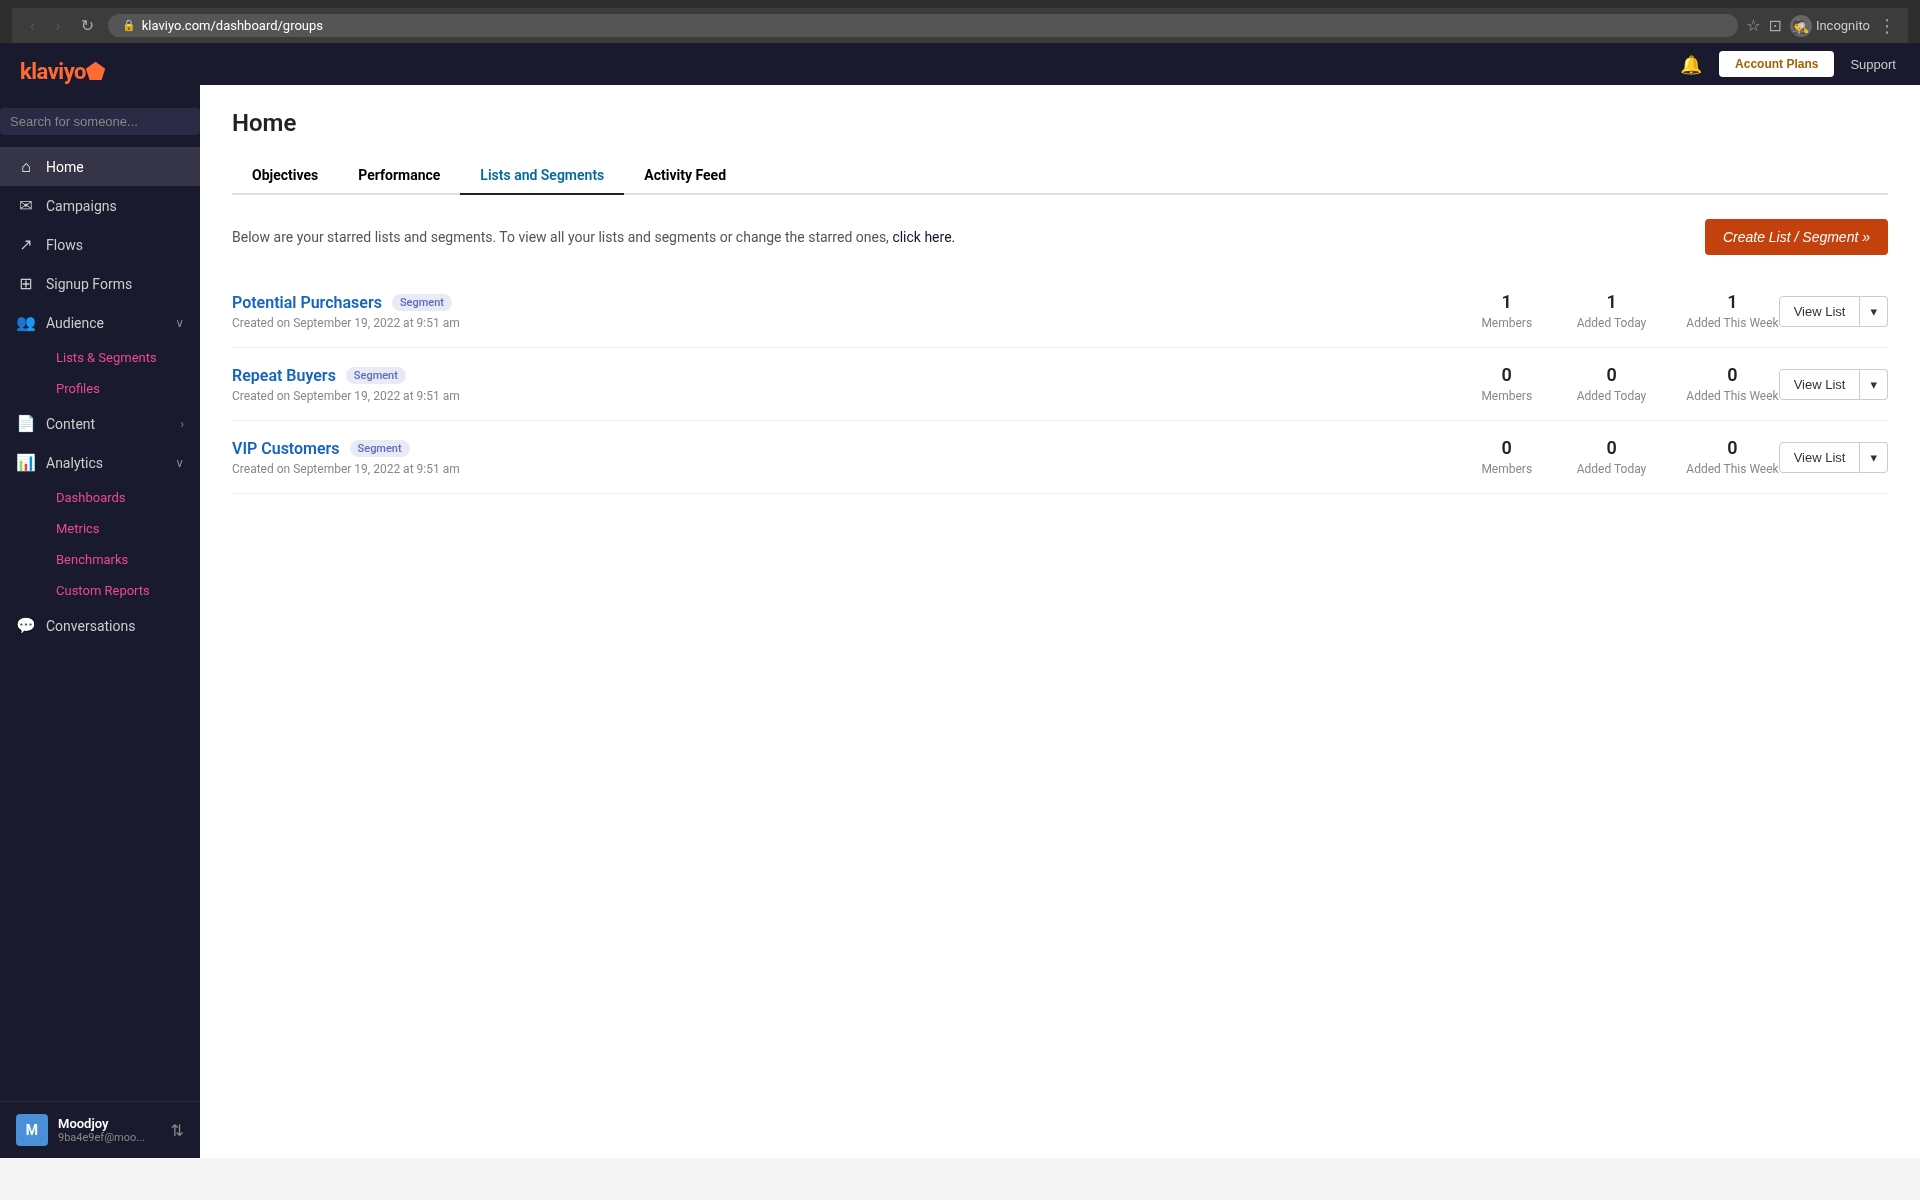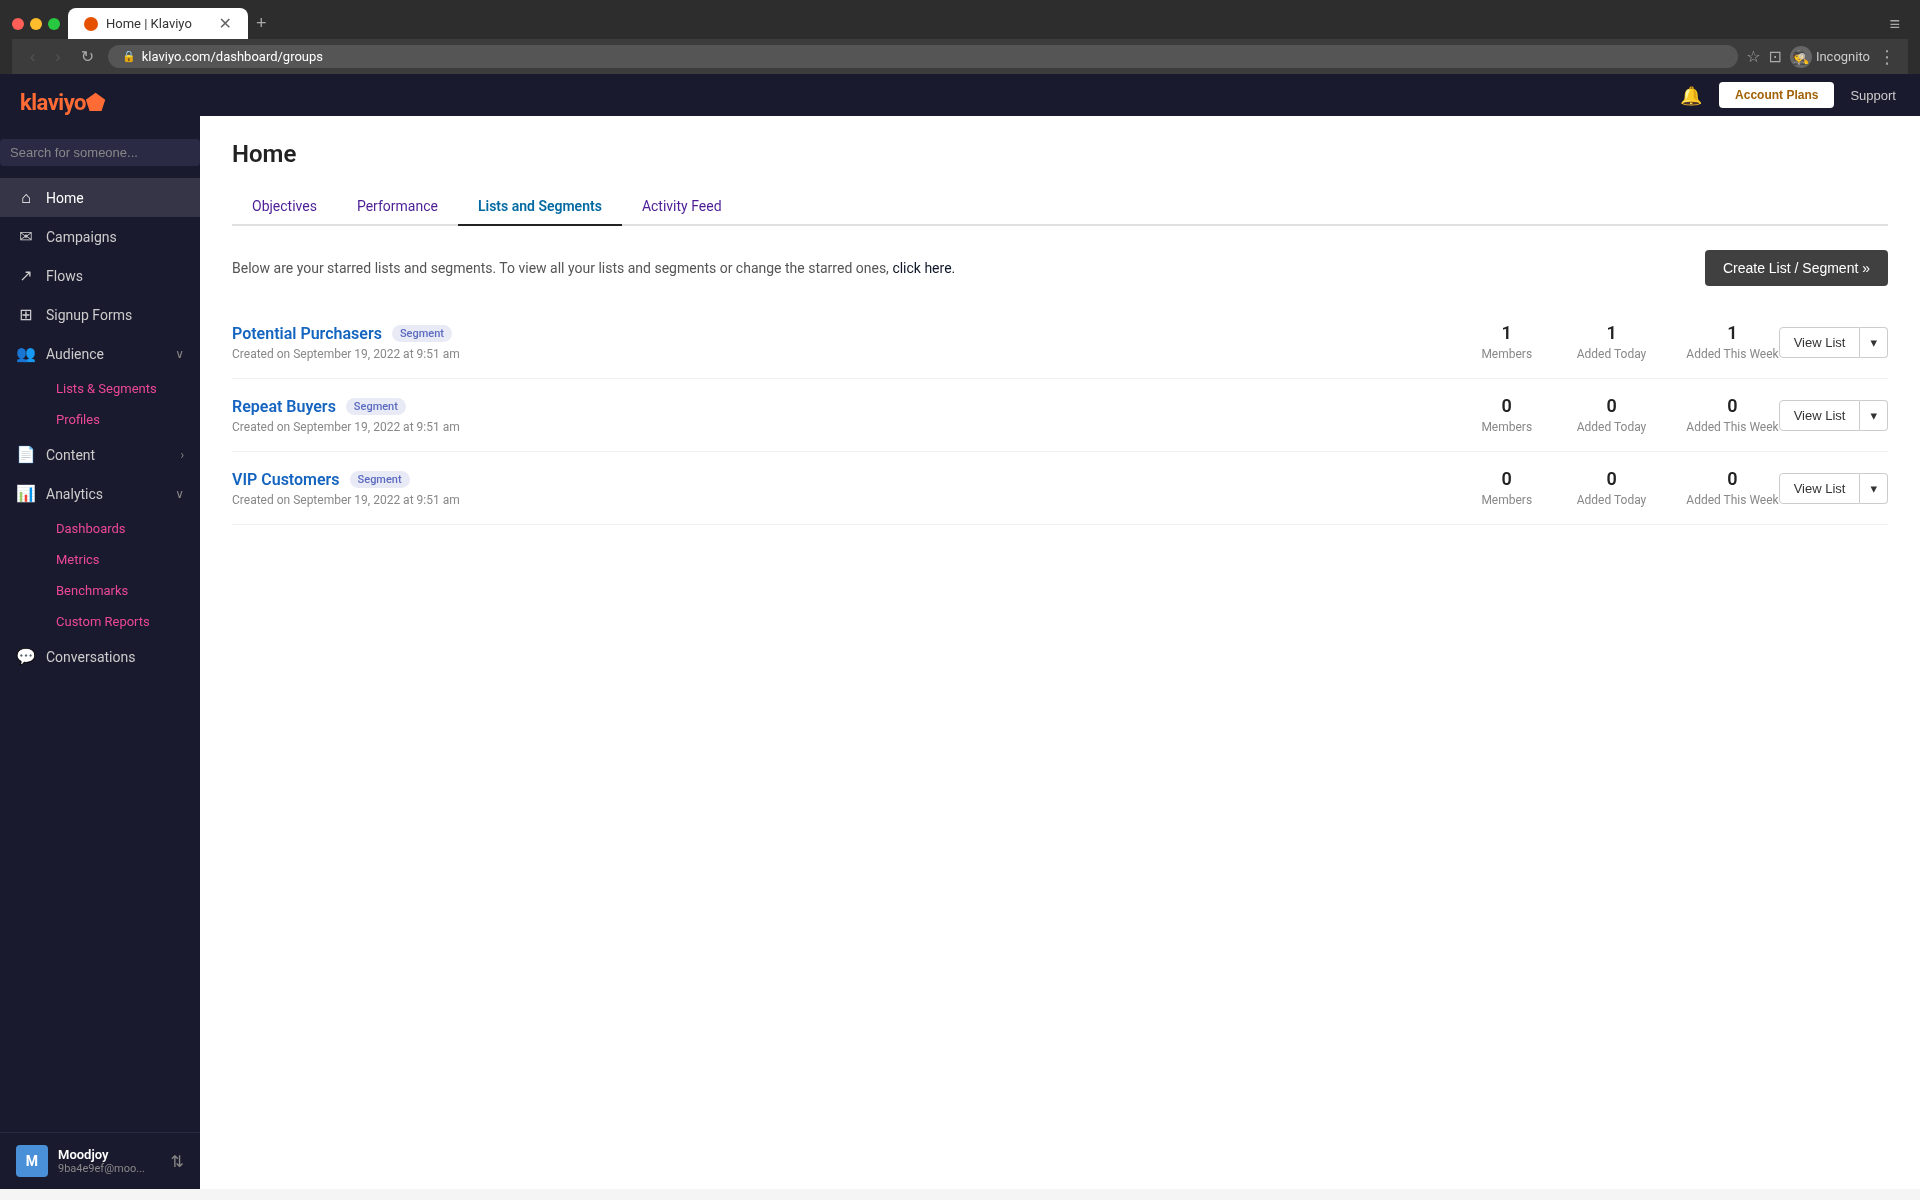--- a/index.html
+++ b/index.html
@@ -255,25 +255,26 @@
     
     .tabs {
       display: flex;
       border-bottom: 2px solid #e0e0e0;
       margin-bottom: 24px;
       gap: 0;
     }
     .tab {
       padding: 10px 20px;
       font-size: 14px;
-      color: #4c1d95;
+      color: #000000;
       cursor: pointer;
       border-bottom: 2px solid transparent;
       margin-bottom: -2px;
       text-decoration: none;
+      font-weight: bold;
     }
     .tab.active {
       color: #0369a1;
       font-weight: 600;
       border-bottom: 2px solid #222;
     }
 
     
     .content-area {
       position: relative;
@@ -288,29 +289,30 @@
     .info-text {
       font-size: 14px;
       color: #555;
     }
     .info-text a {
       color: #0f172a;
       text-decoration: none;
     }
 
     .btn-create {
-      background: #404040;
+      background: #c2410c;
       color: #fff;
       border: none;
       border-radius: 4px;
       padding: 10px 18px;
       font-size: 14px;
       font-weight: 500;
       cursor: pointer;
       white-space: nowrap;
+      font-style: italic;
     }
 
     
     .segment-row {
       display: flex;
       align-items: center;
       padding: 16px 0;
       border-bottom: 1px solid #f0f0f0;
     }
     .segment-info {
@@ -384,34 +386,20 @@
       border-radius: 0 4px 4px 0;
       padding: 7px 10px;
       font-size: 13px;
       cursor: pointer;
     }
   </style>
 </head>
 <body>
 
 <div class="browser-chrome">
-  <div class="browser-tabs">
-    <div style="display:flex;align-items:center;gap:6px;margin-right:8px;">
-      <span class="traffic-light tl-red"></span>
-      <span class="traffic-light tl-yellow"></span>
-      <span class="traffic-light tl-green"></span>
-    </div>
-    <div class="browser-tab">
-      <span class="tab-favicon"></span>
-      <span>Home | Klaviyo</span>
-      <span class="tab-close">✕</span>
-    </div>
-    <button class="tab-new">+</button>
-    <div style="margin-left:auto;color:#aaa;font-size:18px;padding:0 8px;">≡</div>
-  </div>
   <div class="browser-toolbar">
     <button class="browser-nav-btn" disabled="">‹</button>
     <button class="browser-nav-btn" disabled="">›</button>
     <button class="browser-nav-btn">↻</button>
     <div class="address-bar">
       <span class="address-bar-lock">🔒</span>
       <span>klaviyo.com/dashboard/groups</span>
     </div>
     <div class="browser-toolbar-right">
       <span style="font-size:16px;cursor:pointer;">☆</span>

